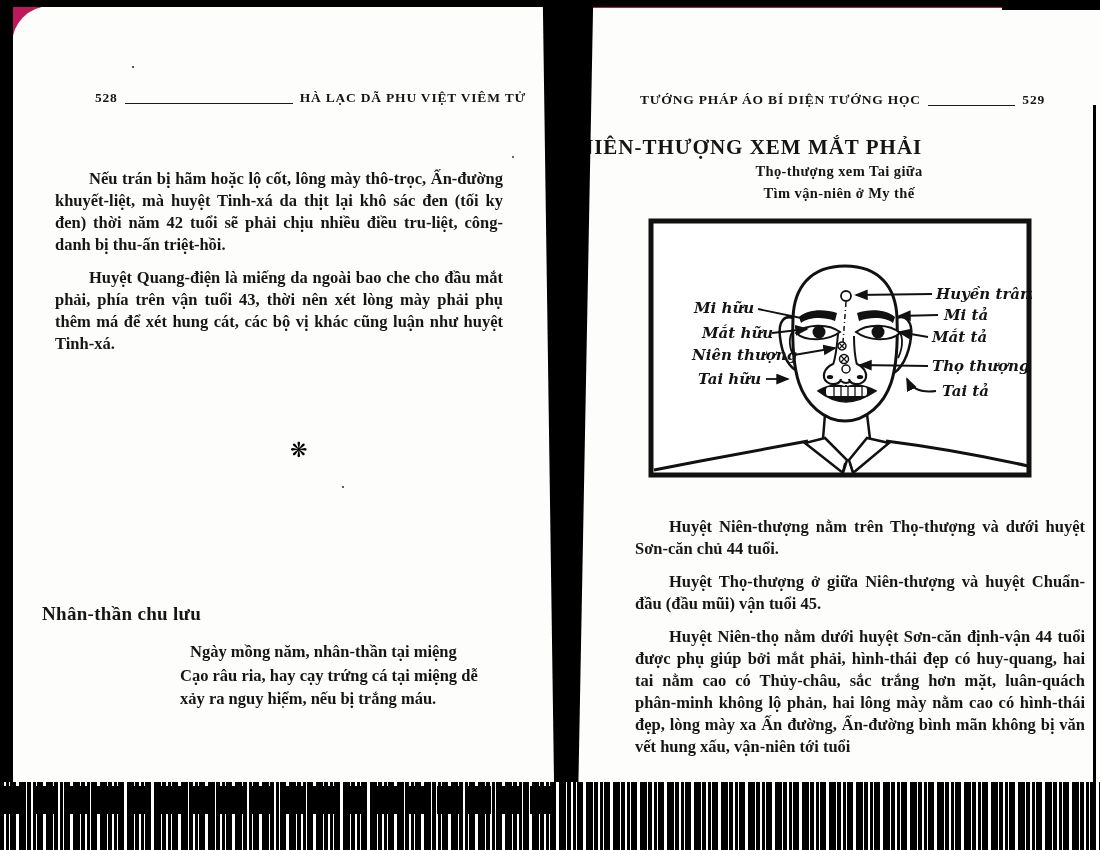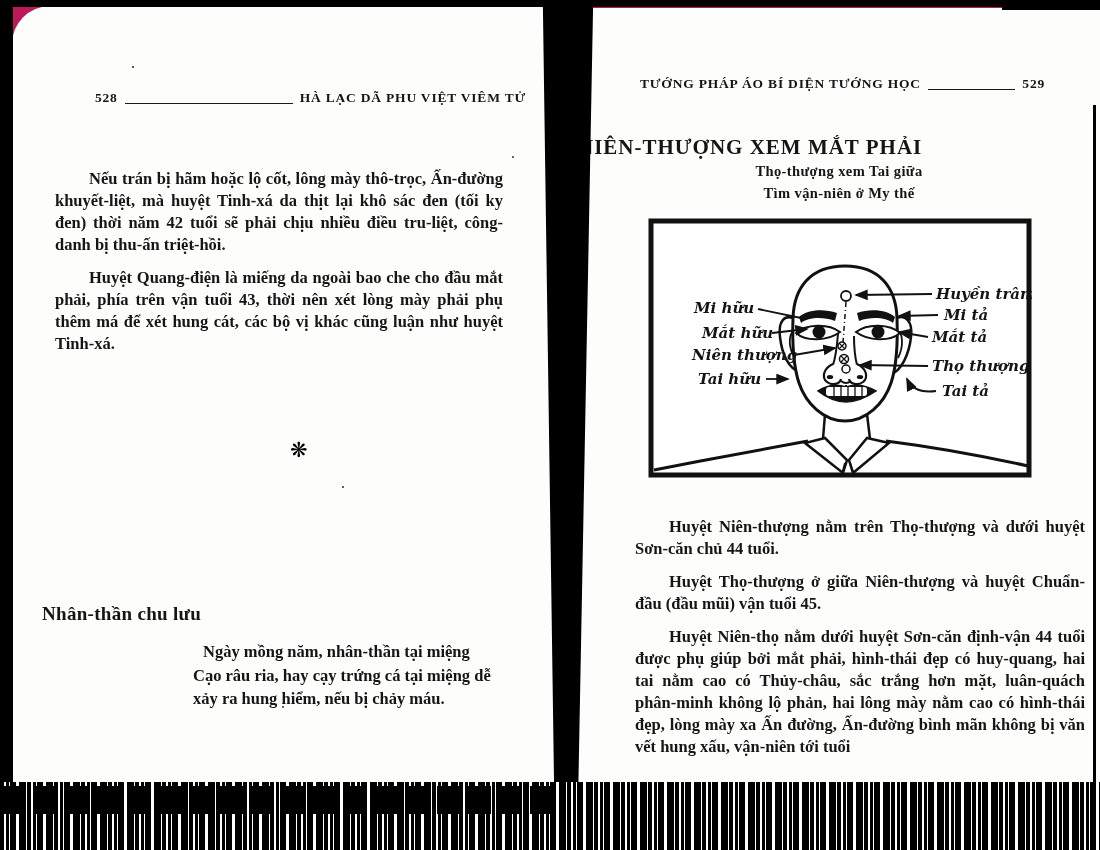--- a/index.html
+++ b/index.html
@@ -28,21 +28,21 @@
     font:700 13.5px/16px "Liberation Serif",serif;letter-spacing:.8px;white-space:nowrap;}
   .rule{border-bottom:1.6px solid #1a1a1a;margin:0 7px 2px 7px;}
   .body-text{position:absolute;font:700 16.5px/22px "Liberation Serif",serif;
     text-align:justify;color:#161616;margin-top:32px;}
   .body-text p{margin:0 0 11px 0;text-indent:34px;}
   
   #lp-ornament{position:absolute;left:278px;top:432px;font-size:21px;color:#000;}
   #lp-heading{position:absolute;left:12px;top:597px;width:100%;padding-left:18px;box-sizing:border-box;
     text-align:left;font:700 19px/22px "Liberation Serif",serif;letter-spacing:.3px;}
   #lp-verse{position:absolute;left:168px;top:634px;width:340px;
-    font:700 16.5px/23.5px "Liberation Serif",serif;margin-left:13px;}
+    font:700 16.5px/23.5px "Liberation Serif",serif;}
   #lp-verse div:first-child{text-indent:10px;}
   
   #rp-title{position:absolute;left:0;top:127px;width:100%;
     font:700 21px/24px "Liberation Serif",serif;letter-spacing:1px;}
   .rp-sub{position:absolute;left:0;width:100%;text-align:center;
     font:700 14.5px/17px "Liberation Serif",serif;letter-spacing:.4px;}
   #rp-sub1{top:155px;} #rp-sub2{top:177px;}
   #diagram{position:absolute;left:70px;top:210px;width:384px;height:260px;}
   #diagram svg{display:block;}
   .hand{font:italic 700 15px "DejaVu Serif",serif;fill:#141414;}
@@ -64,28 +64,28 @@
       <p>Huyệt Quang-điện là miếng da ngoài bao che cho đầu mắt phải, phía trên vận tuổi 43, thời nên xét lòng mày phải phụ thêm má để xét hung cát, các bộ vị khác cũng luận như huyệt Tinh-xá.</p>
     </div>
 
     <div id="lp-ornament">❋</div>
 
     <div id="lp-heading">Nhân-thần chu lưu</div>
 
     <div id="lp-verse">
       <div>Ngày mồng năm, nhân-thần tại miệng</div>
       <div>Cạo râu ria, hay cạy trứng cá tại miệng dễ</div>
-      <div>xảy ra hung hiểm, nếu bị chảy máu.</div>
+      <div>xảy ra nguy hiểm, nếu bị trắng máu.</div>
     </div>
 
     <div class="speck" style="left:120px;top:60px;"></div>
   </div>
 
   <div class="page" id="right-page">
-    <div class="pg-header" style="left:62px;top:68px;right:55px;">
+    <div class="pg-header" style="left:62px;top:84px;right:55px;">
       <span>TƯỚNG PHÁP ÁO BÍ DIỆN TƯỚNG HỌC</span>
       <span class="rule" style="flex:1;"></span>
       <span>529</span>
     </div>
 
     <div id="rp-title">NIÊN-THƯỢNG XEM MẮT PHẢI</div>
     <div class="rp-sub" id="rp-sub1">Thọ-thượng xem Tai giữa</div>
     <div class="rp-sub" id="rp-sub2">Tìm vận-niên ở My thế</div>
 
     <div id="diagram">

